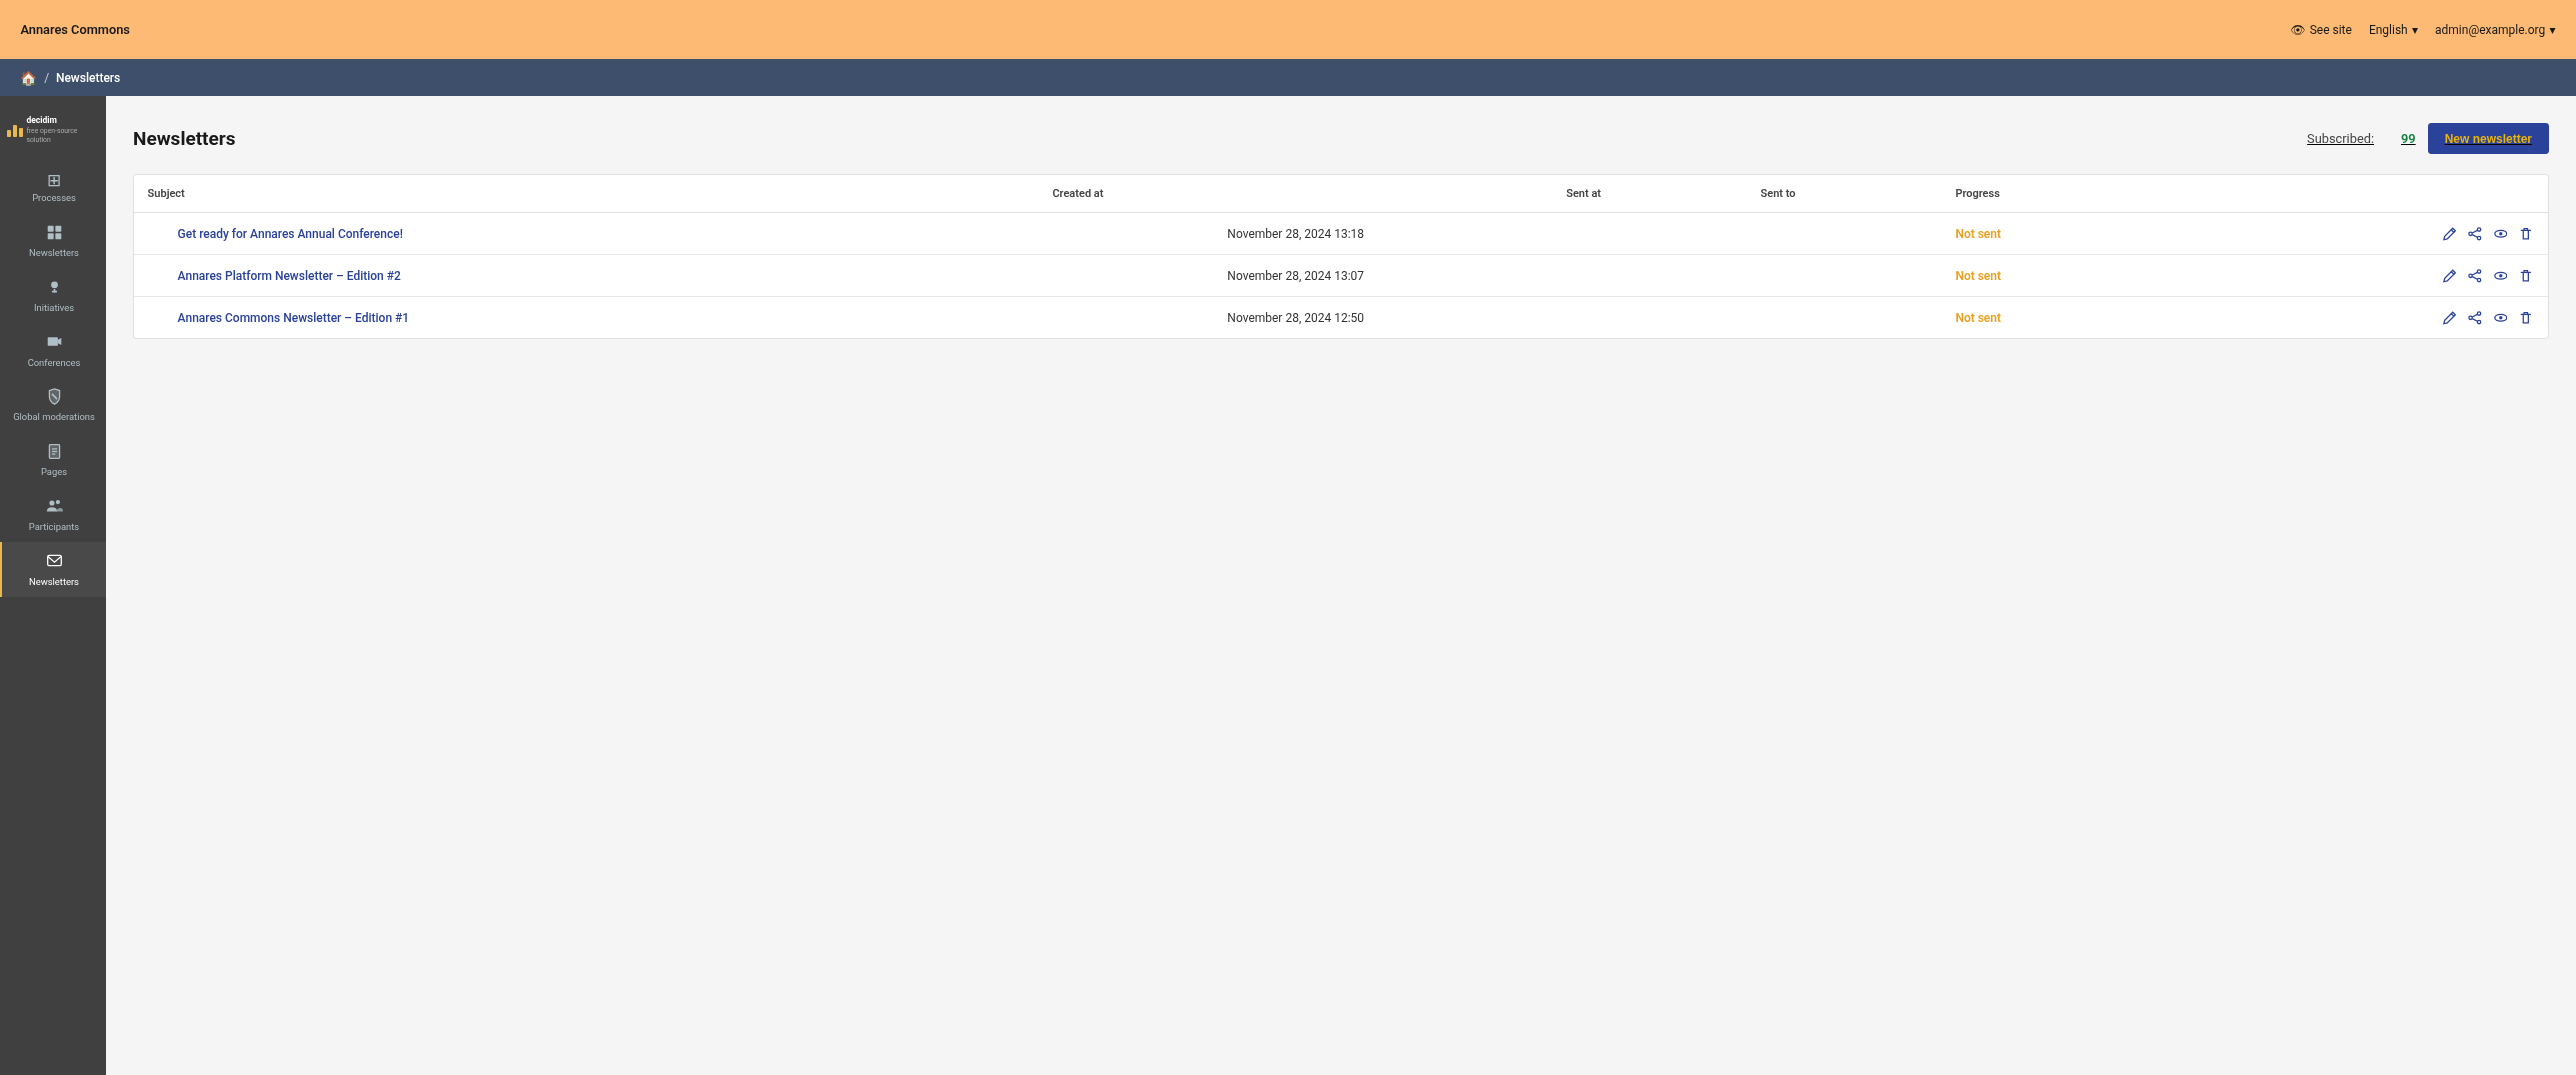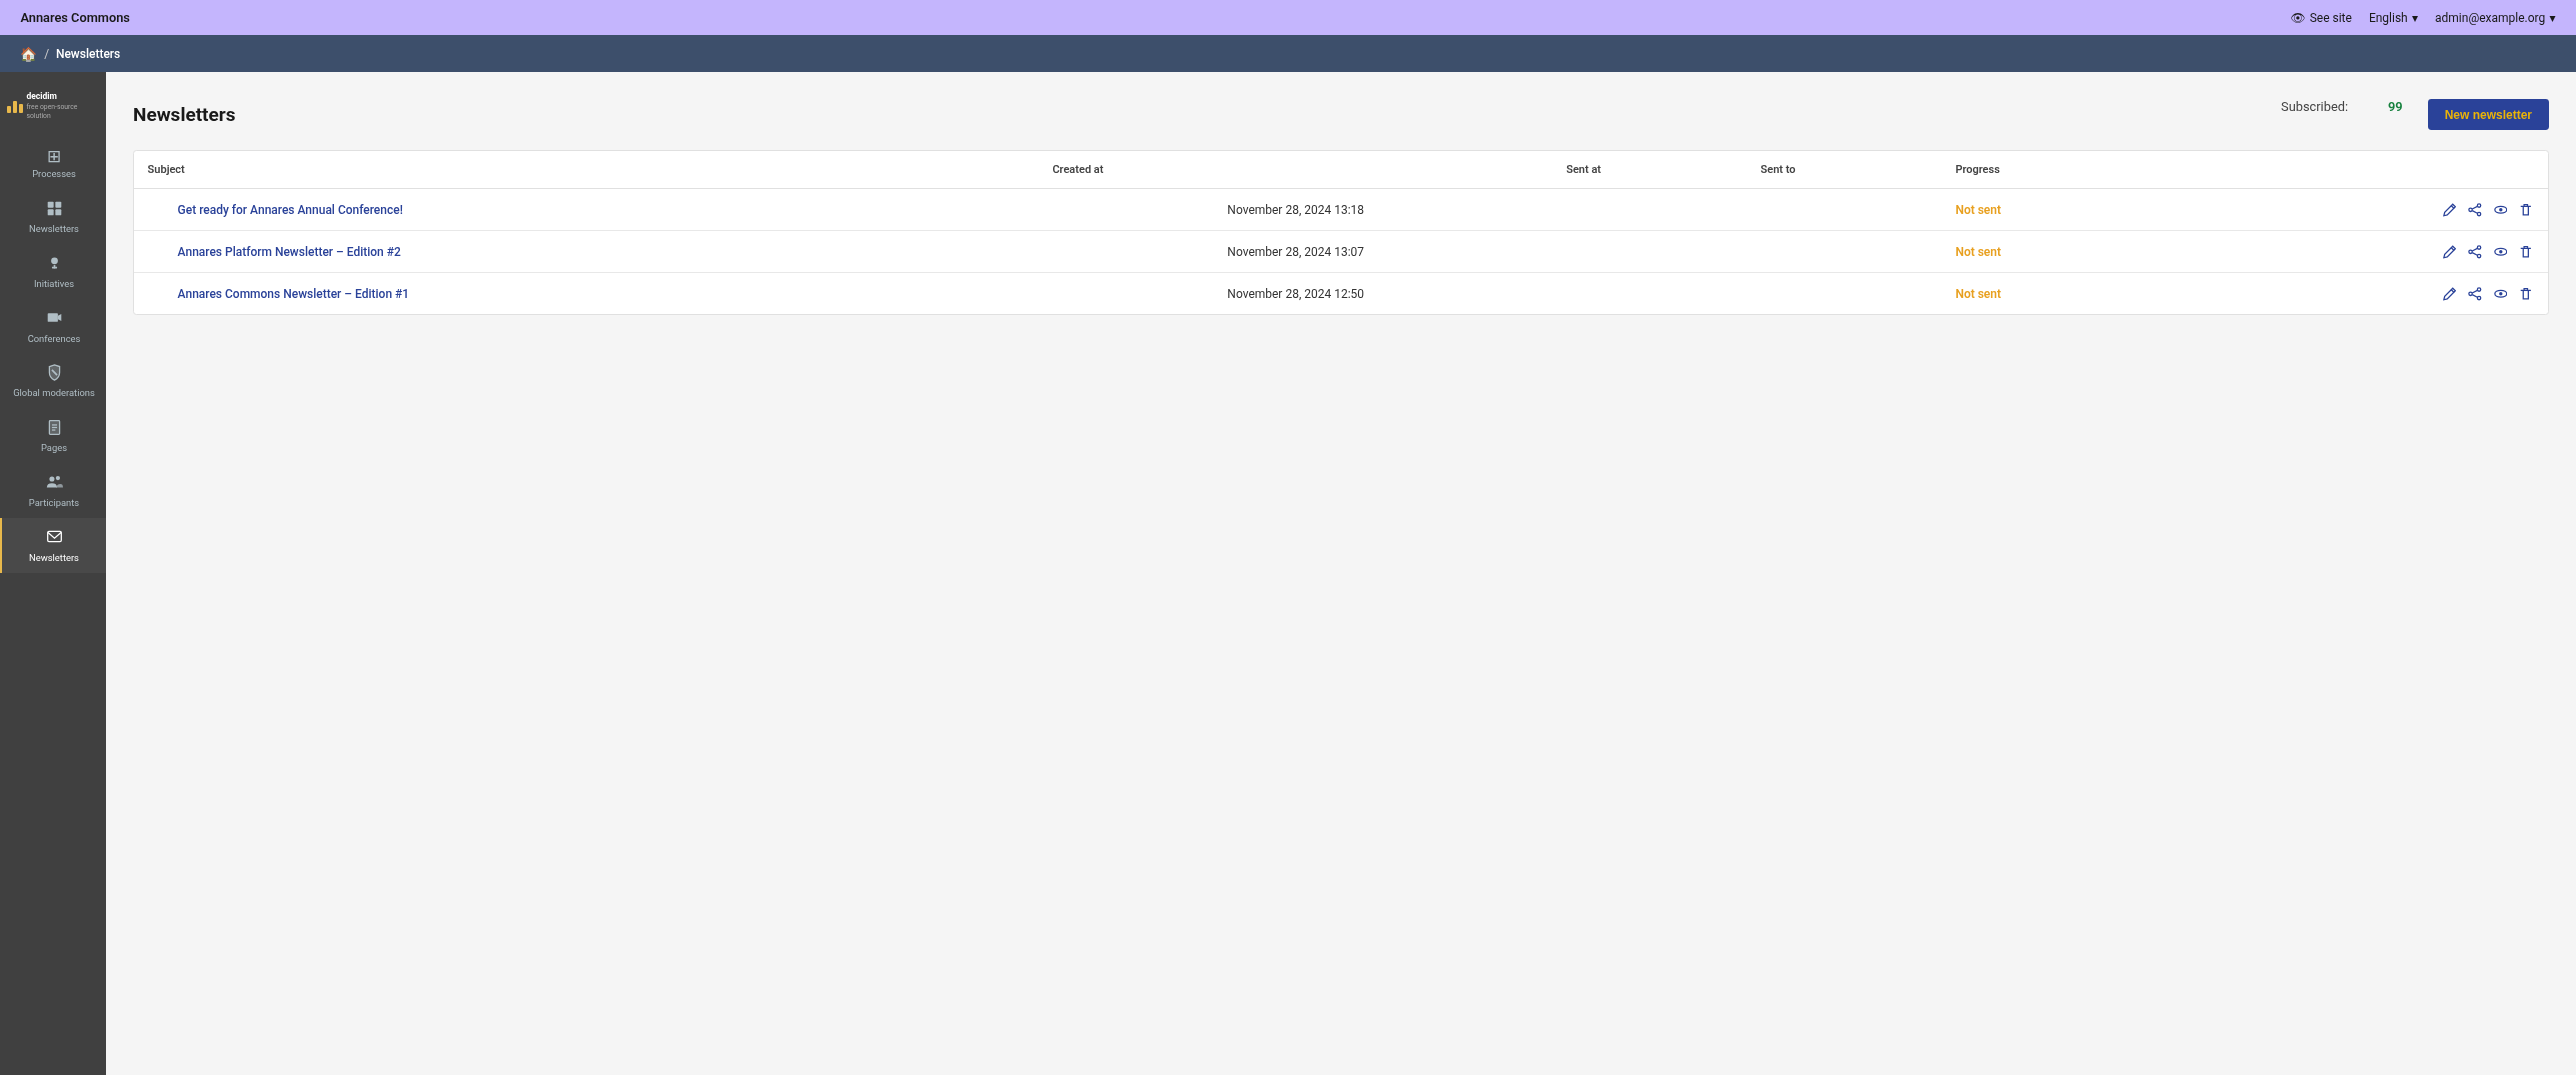--- a/index.html
+++ b/index.html
@@ -1,25 +1,25 @@
 <!DOCTYPE html>
 <html style="font-size:13.6px"><head>
   <meta charset="utf-8">
   <style>
     * { box-sizing: border-box; margin: 0; padding: 0; }
     body { font-family: -apple-system, BlinkMacSystemFont, 'Segoe UI', Roboto, sans-serif; display: flex; flex-direction: column; height: 100vh; overflow: hidden; }
 
     
     .topbar {
-      background: #c4b5fd;
+      background: #fdba74;
       display: flex;
       align-items: center;
       justify-content: space-between;
       padding: 0 20.4px;
-      height: 35px;
+      height: 59px;
       flex-shrink: 0;
     }
     .topbar-title {
       font-size: 12.8px;
       font-weight: 600;
       color: #1a1a1a;
     }
     .topbar-right {
       display: flex;
       align-items: center;
@@ -101,22 +101,23 @@
       justify-content: space-between;
       margin-bottom: 20.4px;
     }
     .page-title {
       font-size: 19px;
       font-weight: 700;
       color: #1a1a1a;
     }
     .page-header-right {
       display: flex;
-      align-items: flex-start;
-      gap: 25px;
+      align-items: center;
+      gap: 12px;
+      text-decoration: underline;
     }
     .subscribed-label {
       font-size: 12.8px;
       color: #444;
     }
     .subscribed-count {
       font-size: 12.8px;
       font-weight: 600;
       color: #15803d;
       margin-left: 15px;

